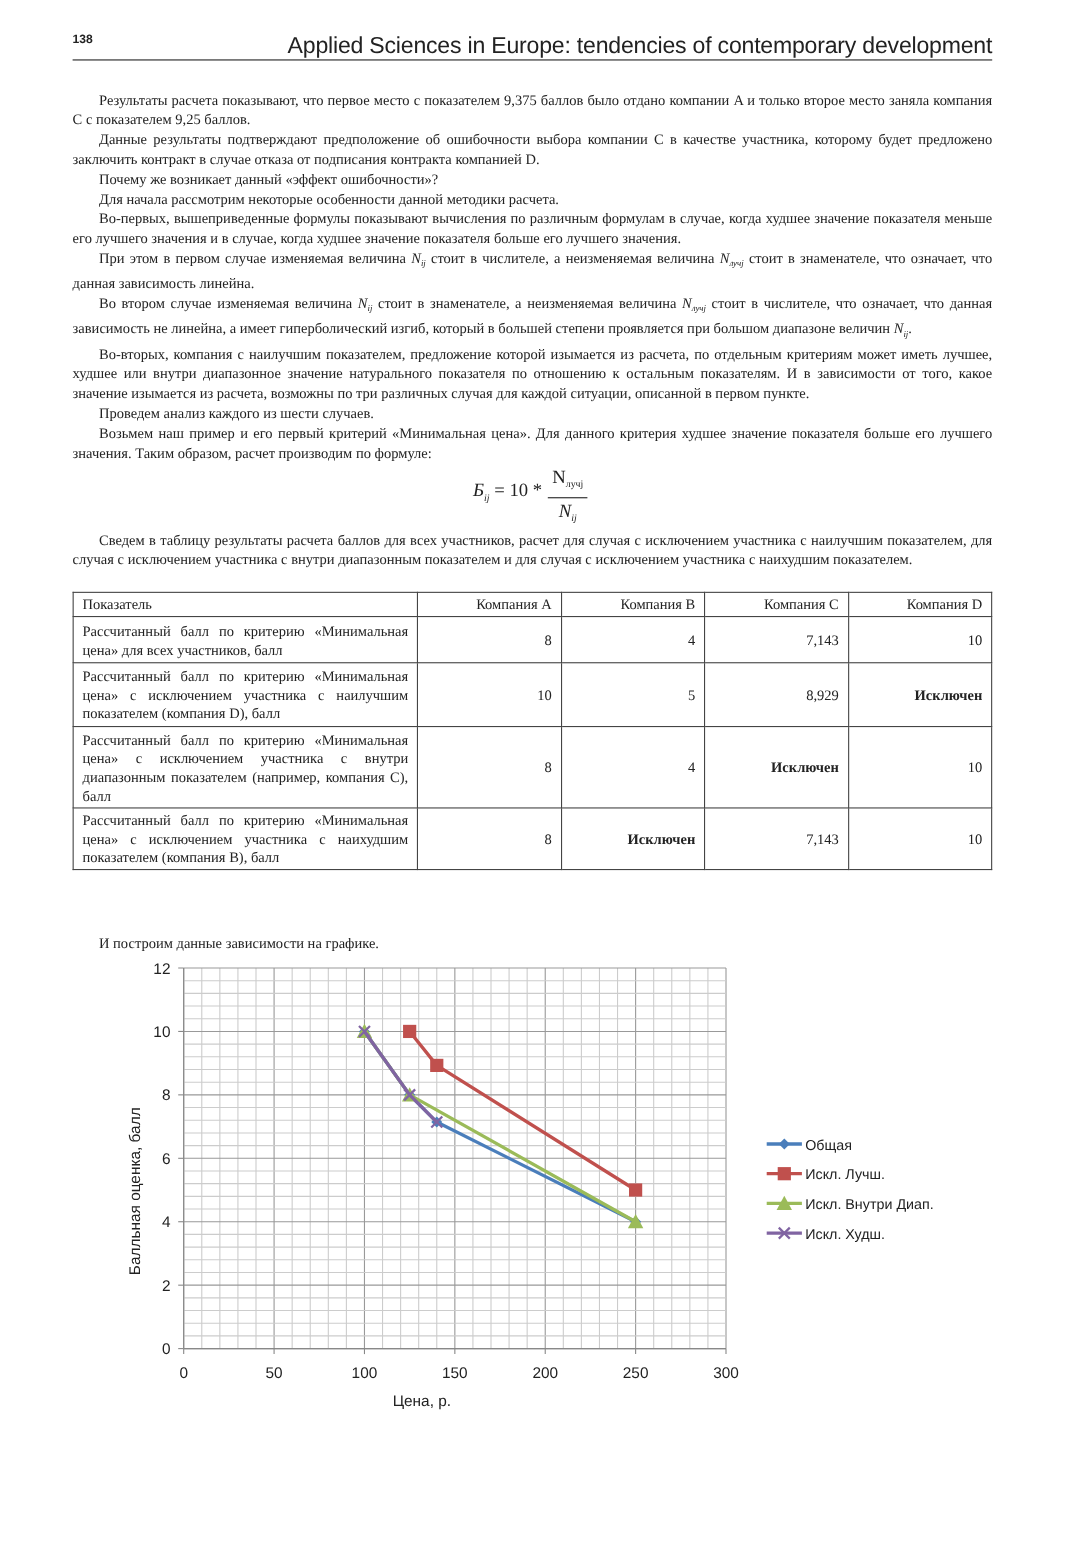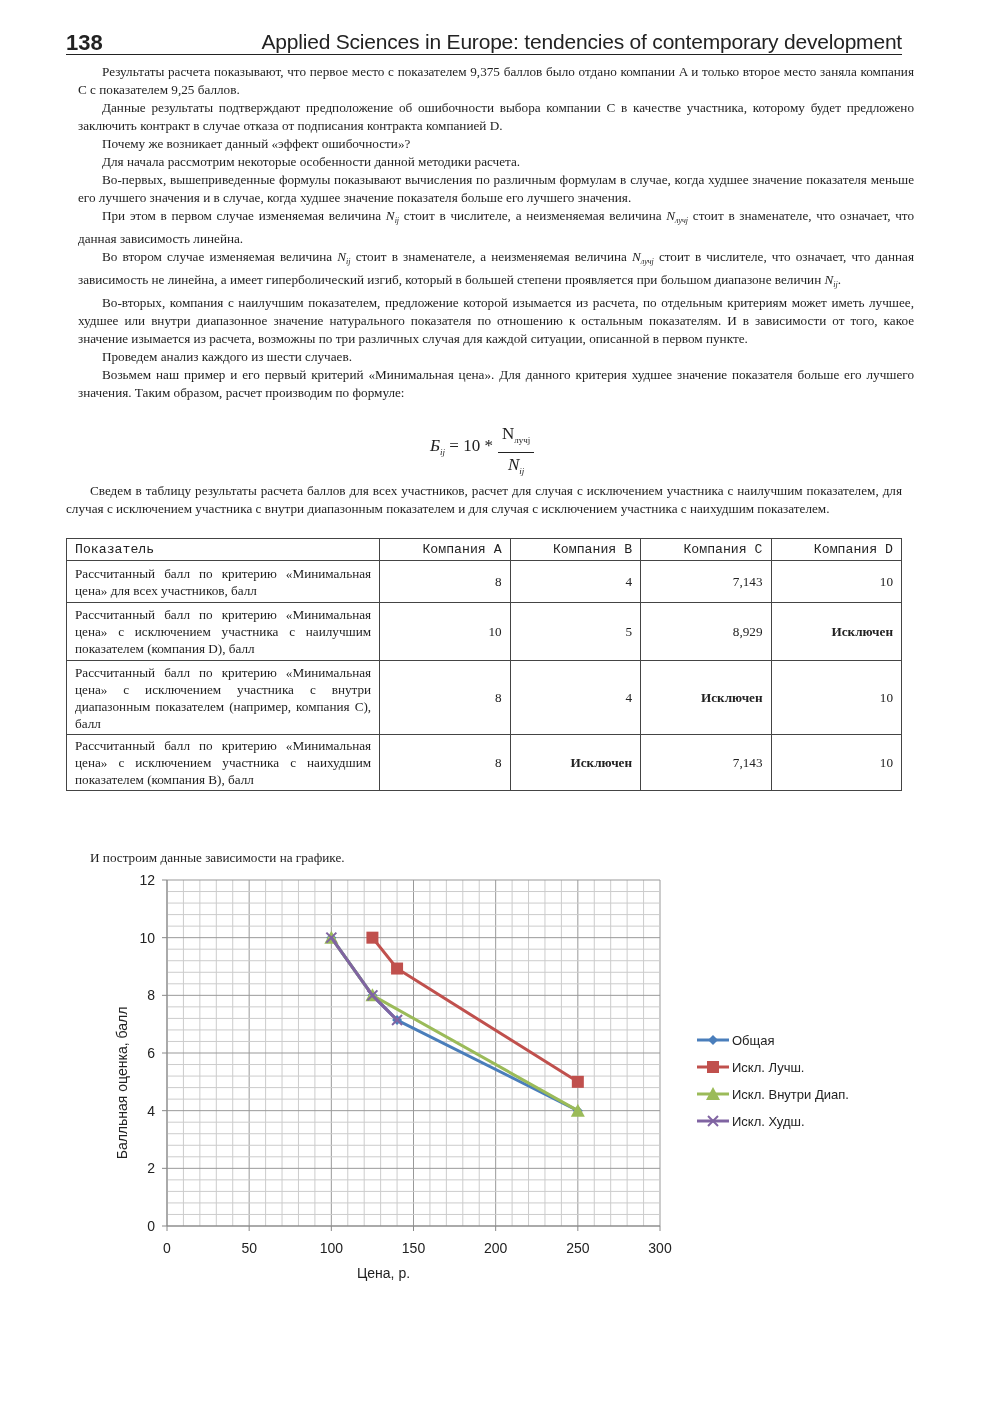--- a/index.html
+++ b/index.html
@@ -1,18 +1,18 @@
 <!DOCTYPE html>
 <html><head>
 <meta charset="utf-8">
 <style>
   html, body { margin:0; padding:0; background:#fff; }
   body { width:985px; height:1415px; position:relative; overflow:hidden; color:#222; }
   .header { position:absolute; left:66px; top:28px; width:836px; height:26px; border-bottom:1.5px solid #222; }
-  .page-num { position:absolute; left:0; top:2px; font-family:"Liberation Sans", sans-serif; font-weight:bold; font-size:22px; }
+  .page-num { position:absolute; left:0; top:2px; font-family:"Liberation Sans", sans-serif; font-weight:bold; font-size:11px; }
   .journal { position:absolute; right:0; top:2px; font-family:"Liberation Sans", sans-serif; font-size:21px; letter-spacing:-0.2px; }
   .text { position:absolute; left:66px; width:836px; font-family:"Liberation Serif", serif; font-size:13.2px; line-height:18px; text-align:justify; }
   .text p { margin:0; text-indent:24px; }
   .sub { font-size:8px; vertical-align:-3px; font-style:italic; }
   .ital { font-style:italic; }
   .formula { position:absolute; left:430px; top:422px; width:140px; height:50px; font-family:"Liberation Serif", serif; font-size:17px; }
   .formula .lhs { position:absolute; left:0; top:14px; font-style:italic; }
   .formula .frac { position:absolute; left:68px; top:0; text-align:center; }
   .formula .num { padding:0 4px; border-bottom:1px solid #222; line-height:24px; }
   .formula .den { font-style:italic; line-height:24px; }
@@ -27,21 +27,21 @@
   svg.chart text { font-family:"Liberation Sans", sans-serif; fill:#222; }
 </style>
 </head>
 <body>
 
 <div class="header">
   <span class="page-num">138</span>
   <span class="journal">Applied Sciences in Europe: tendencies of contemporary development</span>
 </div>
 
-<div class="text" style="top:63px;margin-left:12px;">
+<div class="text" style="top:82px;">
   <p>Результаты расчета показывают, что первое место с показателем 9,375 баллов было отдано компании A и только второе место заняла компания C с показателем 9,25 баллов.</p>
   <p>Данные результаты подтверждают предположение об ошибочности выбора компании C в качестве участника, которому будет предложено заключить контракт в случае отказа от подписания контракта компанией D.</p>
   <p>Почему же возникает данный «эффект ошибочности»?</p>
   <p>Для начала рассмотрим некоторые особенности данной методики расчета.</p>
   <p>Во-первых, вышеприведенные формулы показывают вычисления по различным формулам в случае, когда худшее значение показателя меньше его лучшего значения и в случае, когда худшее значение показателя больше его лучшего значения.</p>
   <p><span>При этом в первом случае изменяемая величина </span><span class="ital">N</span><span class="sub">ij</span><span> стоит в числителе, а неизменяемая величина </span><span class="ital">N</span><span class="sub">лучj</span><span> стоит в знаменателе, что означает, что данная зависимость линейна.</span></p>
   <p><span>Во втором случае изменяемая величина </span><span class="ital">N</span><span class="sub">ij</span><span> стоит в знаменателе, а неизменяемая величина </span><span class="ital">N</span><span class="sub">лучj</span><span> стоит в числителе, что означает, что данная зависимость не линейна, а имеет гиперболический изгиб, который в большей степени проявляется при большом диапазоне величин </span><span class="ital">N</span><span class="sub">ij</span><span>.</span></p>
   <p>Во-вторых, компания с наилучшим показателем, предложение которой изымается из расчета, по отдельным критериям может иметь лучшее, худшее или внутри диапазонное значение натурального показателя по отношению к остальным показателям. И в зависимости от того, какое значение изымается из расчета, возможны по три различных случая для каждой ситуации, описанной в первом пункте.</p>
   <p>Проведем анализ каждого из шести случаев.</p>
   <p>Возьмем наш пример и его первый критерий «Минимальная цена». Для данного критерия худшее значение показателя больше его лучшего значения. Таким образом, расчет производим по формуле:</p>
@@ -54,21 +54,21 @@
     <div class="den"><span>N</span><small>ij</small></div>
   </div>
 </div>
 
 <div class="text" style="top:482px;">
   <p>Сведем в таблицу результаты расчета баллов для всех участников, расчет для случая с исключением участника с наилучшим показателем, для случая с исключением участника с внутри диапазонным показателем и для случая с исключением участника с наихудшим показателем.</p>
 </div>
 
 <table class="data">
   <tbody>
-      <tr style="height:19px;font-family:Liberation Mono, monospace;">
+      <tr style="height:19px;">
     <td class="label">Показатель</td>
     <td class="val">Компания A</td>
     <td class="val">Компания B</td>
     <td class="val">Компания C</td>
     <td class="val">Компания D</td>
   </tr>
   <tr style="height:42px;padding-left:12px;">
     <td class="label">Рассчитанный балл по критерию «Минимальная цена» для всех участников, балл</td>
     <td class="val">8</td>
     <td class="val">4</td>

